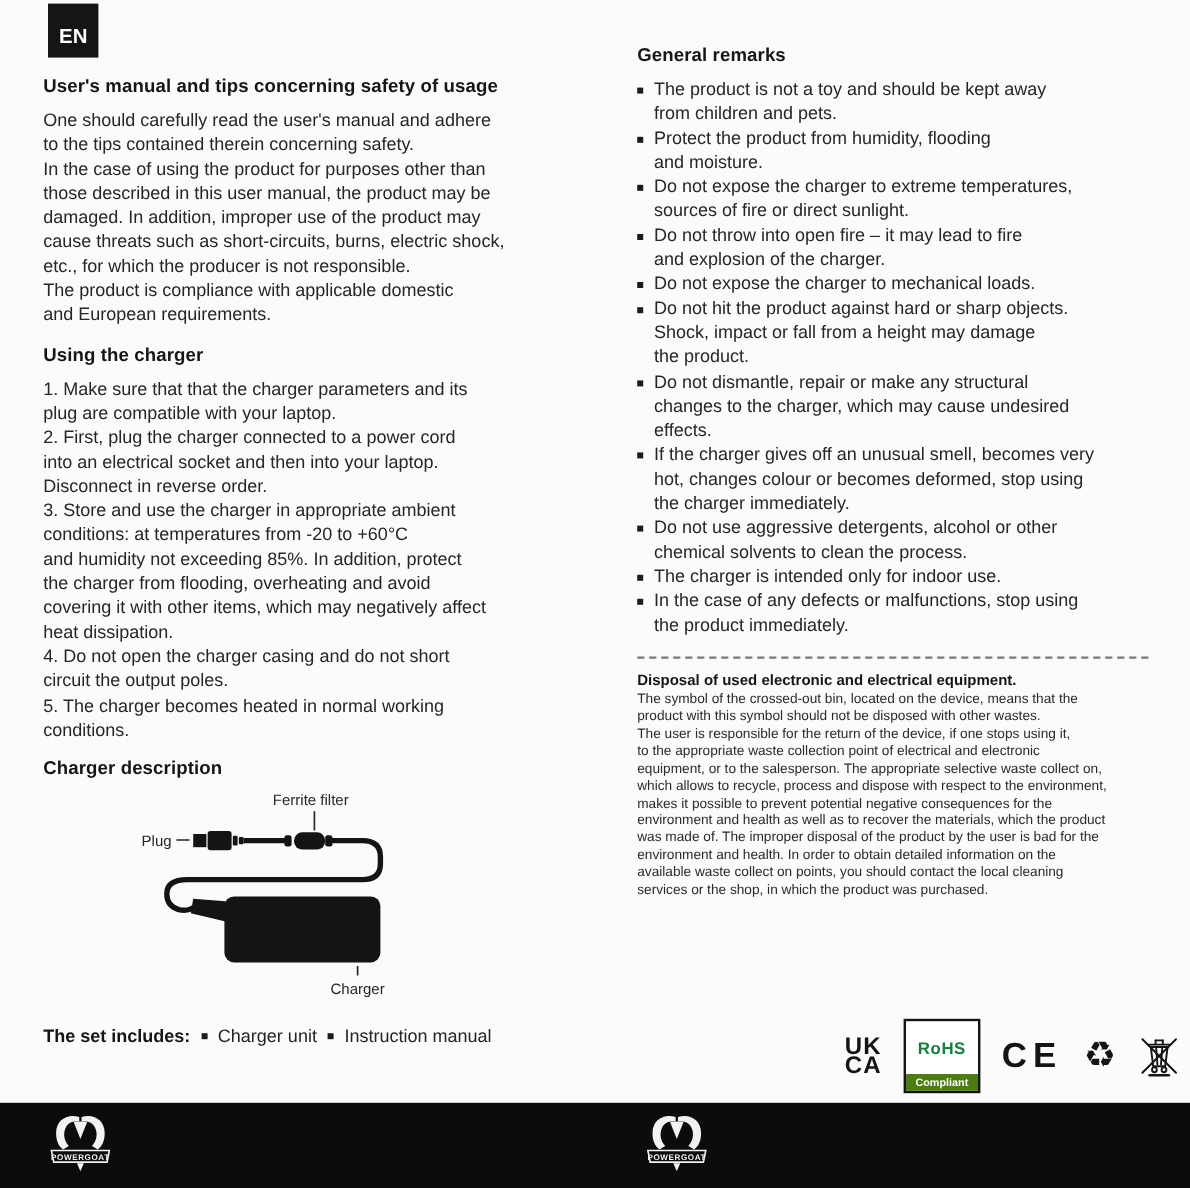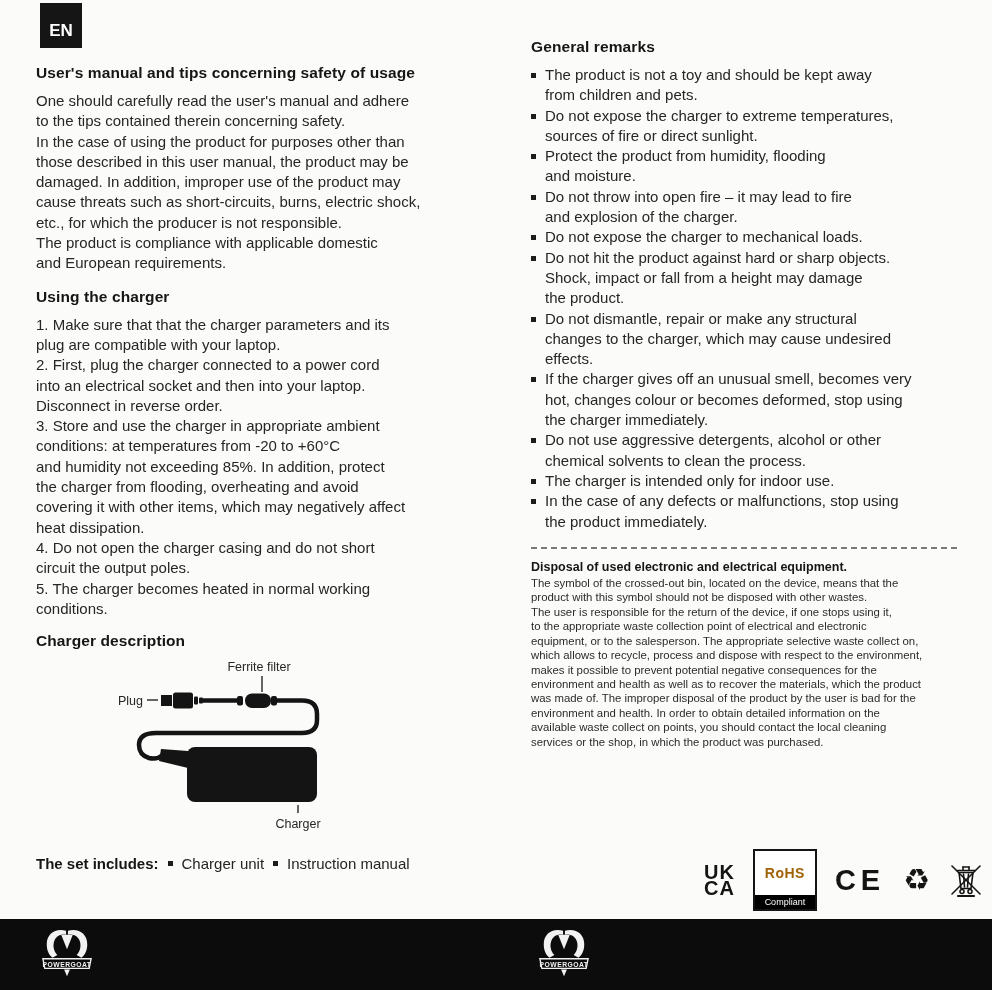--- a/index.html
+++ b/index.html
@@ -28,22 +28,22 @@
   .sq { width:5px; height:5px; background:#1c1c1c; flex:0 0 auto; }
   ul.remarks { list-style:none; margin-top:9px; }
   ul.remarks li { display:flex; gap:9px; font-size:15px; line-height:20.3px; color:#262626; }
   ul.remarks .sq { margin-top:8px; }
   .divider { border-top:2px dashed #7a7a78; margin:15px 0 11px 0; height:0; }
   .disposal-h { font-size:12.5px; font-weight:bold; color:#161616; }
   .disposal-b { font-size:11.4px; line-height:14.45px; margin-top:2px; white-space:pre-line; color:#2b2b2b; }
   .marks { position:absolute; left:704px; top:849px; display:flex; align-items:center; gap:18px; }
   .ukca { font-size:20px; font-weight:800; line-height:16.5px; letter-spacing:1px; color:#141414; }
   .rohs { border:2.5px solid #141414; width:64px; text-align:center; background:#fff; }
-  .rohs-title { font-size:14px; font-weight:800; color:#a16207; padding:14px 0; letter-spacing:0.5px; }
-  .rohs-band  { background:#000000; color:#fff; font-size:9px; padding:1.5px 0 2.5px; }
+  .rohs-title { font-size:14px; font-weight:800; color:#15803d; padding:14px 0; letter-spacing:0.5px; }
+  .rohs-band  { background:#4d7c0f; color:#fff; font-size:9px; padding:1.5px 0 2.5px;font-weight:bold; }
   .ce { font-size:29px; font-weight:bold; letter-spacing:5px; color:#141414; }
   .recycle { font-size:30px; color:#141414; line-height:30px; }
   .bottom-bar { position:absolute; left:0; top:919px; width:992px; height:71px; background:#0c0c0c; }
   .goat { position:absolute; top:6px; }
   .goat-1 { left:40px; } .goat-2 { left:537px; }
 </style>
 </head>
 <body>
 
 <div class="page">
@@ -124,27 +124,27 @@
   <div class="col-right">
     <h2>General remarks</h2>
     <ul class="remarks">
       <li>
           <span class="sq"></span>
           <span class="ml">The product is not a toy and should be kept away
 from children and pets.</span>
         </li>
       <li>
           <span class="sq"></span>
+          <span class="ml">Protect the product from humidity, flooding
+and moisture.</span>
+        </li>
+      <li>
+          <span class="sq"></span>
           <span class="ml">Do not expose the charger to extreme temperatures,
 sources of fire or direct sunlight.</span>
-        </li>
-      <li>
-          <span class="sq"></span>
-          <span class="ml">Protect the product from humidity, flooding
-and moisture.</span>
         </li>
       <li>
           <span class="sq"></span>
           <span class="ml">Do not throw into open fire – it may lead to fire
 and explosion of the charger.</span>
         </li>
       <li>
           <span class="sq"></span>
           <span class="ml">Do not expose the charger to mechanical loads.</span>
         </li>

